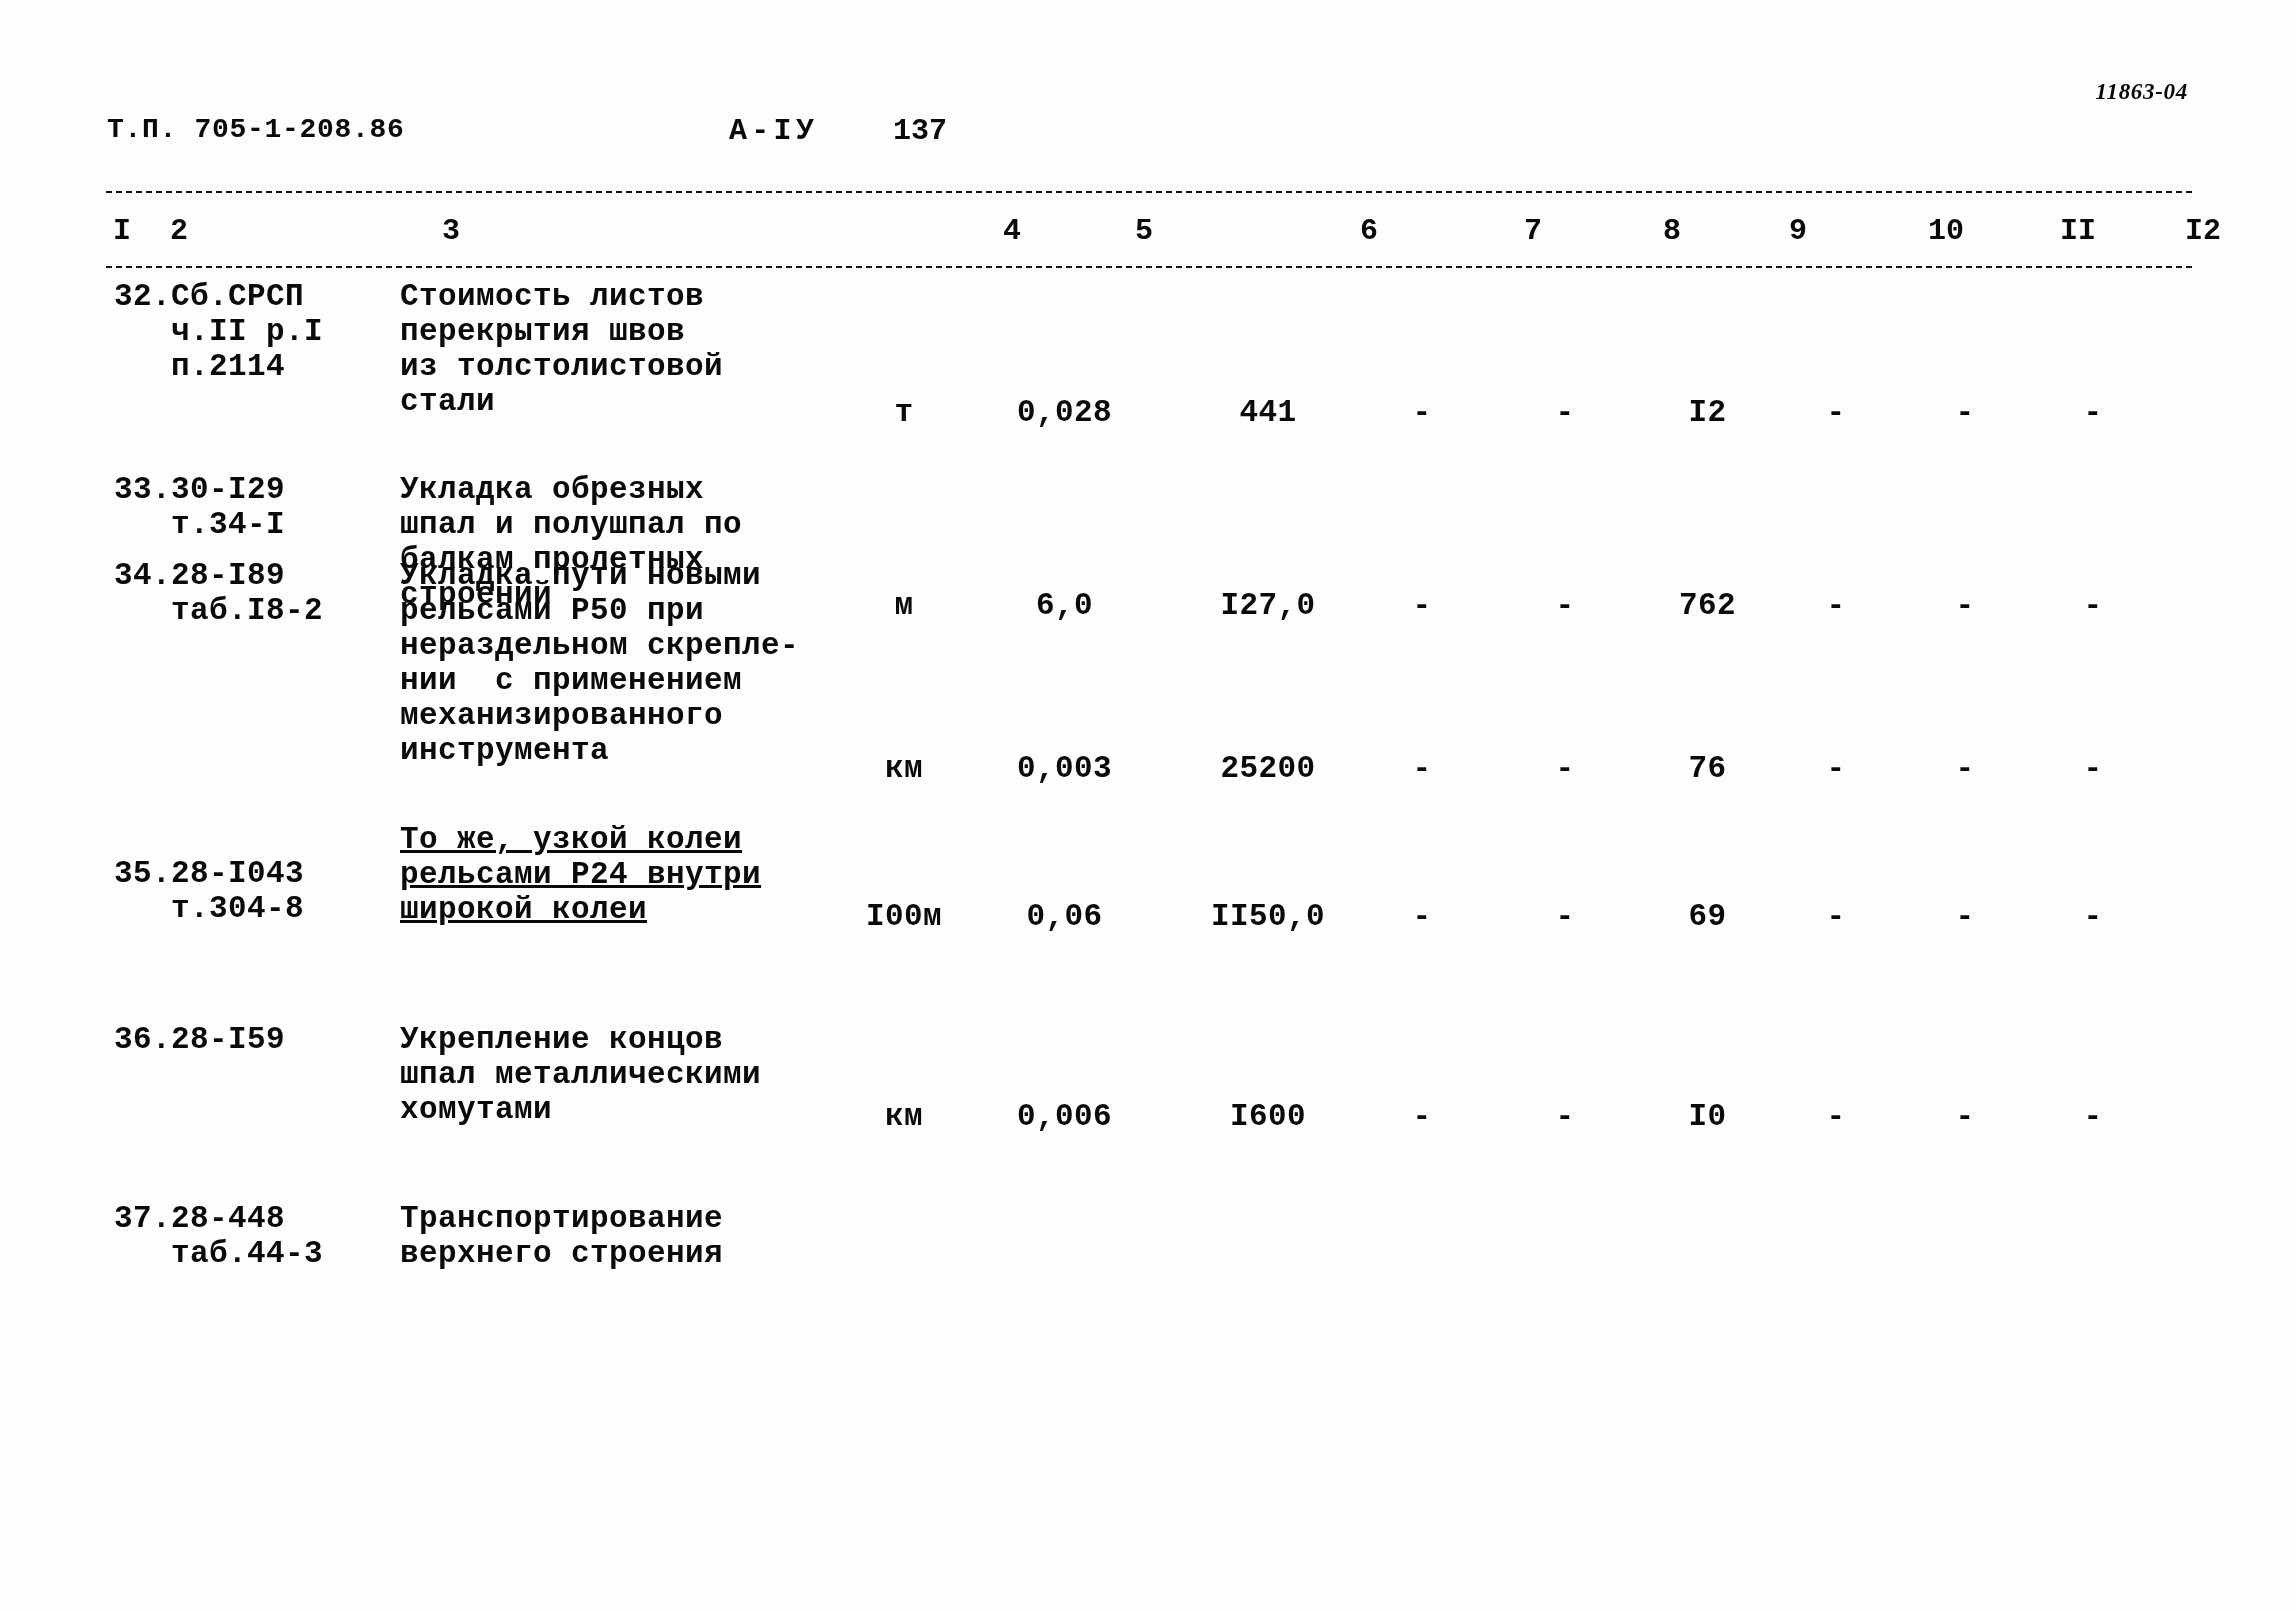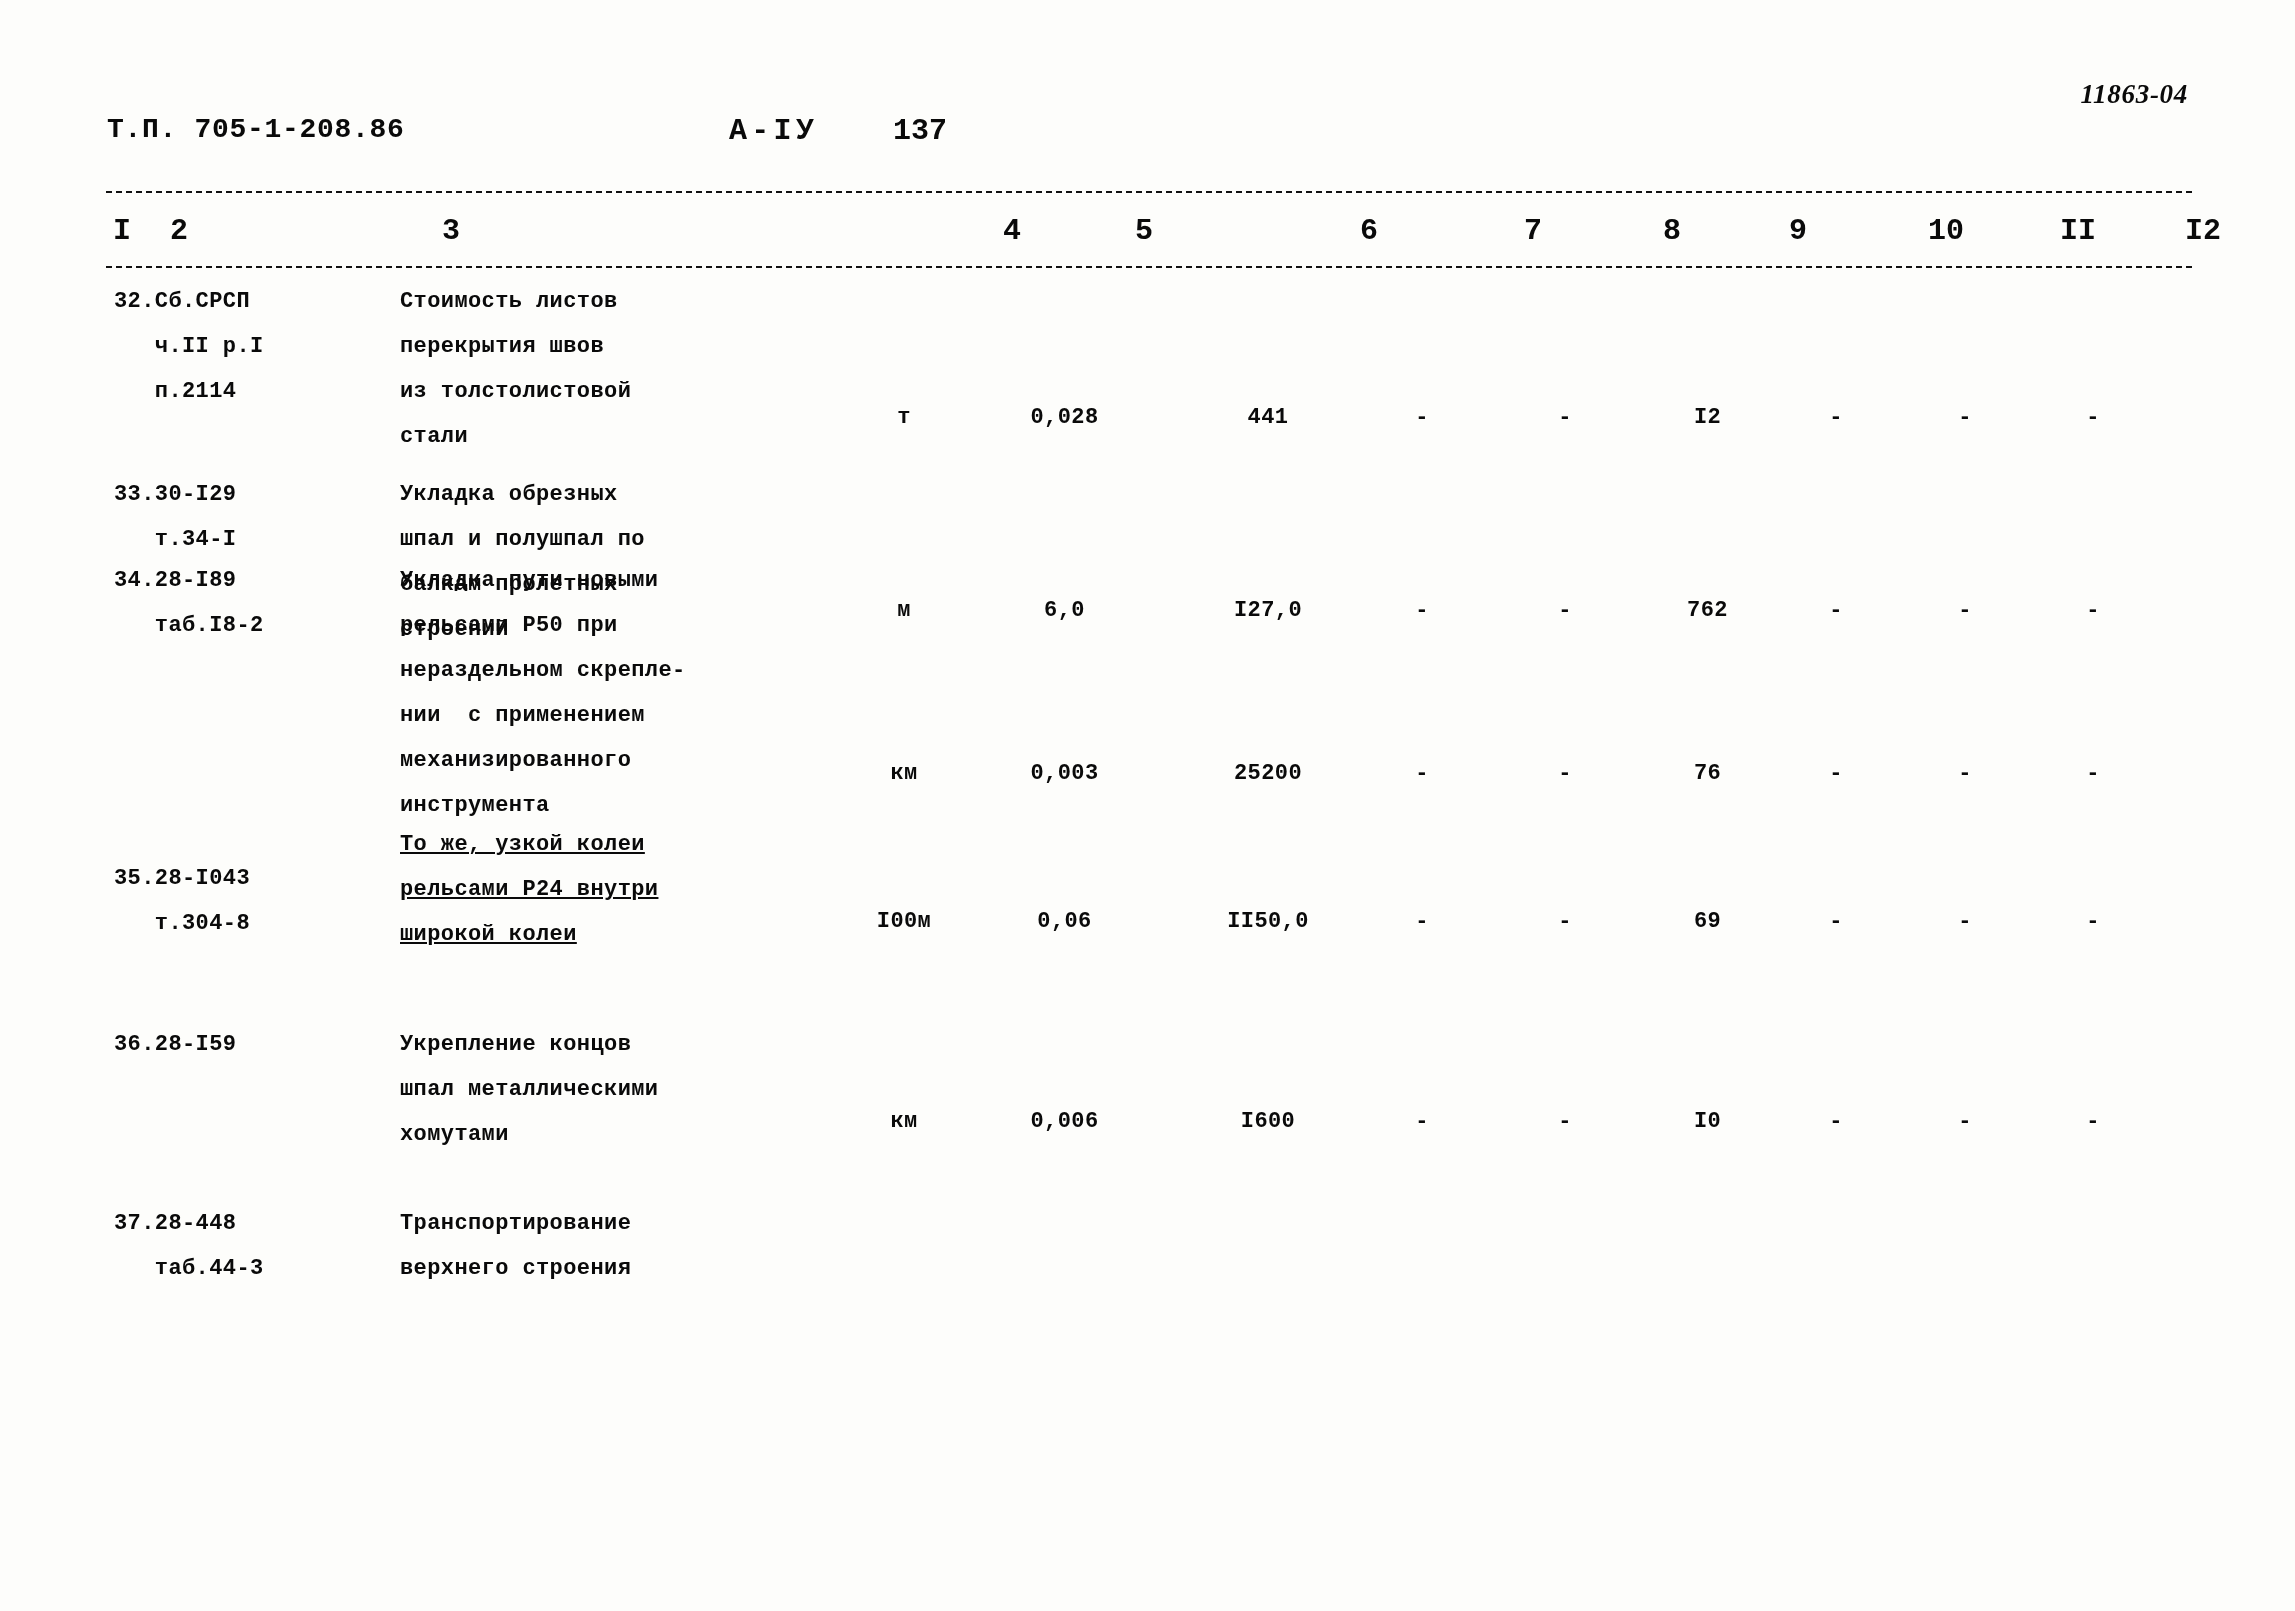--- a/index.html
+++ b/index.html
@@ -45,21 +45,21 @@
     left: 893px;
     top: 114px;
     font-size: 30px;
     font-weight: 700;
     white-space: nowrap;
   }
   .archive-num {
     position: absolute;
     right: 107px;
     top: 79px;
-    font-size: 27px;
+    font-size: 23px;
     font-style: italic;
     font-family: "Liberation Serif", serif;
     font-weight: 600;
     letter-spacing: 0.7px;
     white-space: nowrap;
   }
 
   
   .rule {
     position: absolute;
@@ -92,23 +92,23 @@
     left: 0;
     top: 279px;
     width: 2295px;
   }
   .row {
     position: relative;
     width: 2295px;
   }
   .cellabs {
     position: absolute;
-    font-size: 22px;
-    font-weight: 700;
-    line-height: 45px;
+    font-size: 31px;
+    font-weight: 700;
+    line-height: 35px;
     white-space: pre;
     letter-spacing: 0.4px;
   }
   .c-code {
     left: 114px;
     text-align: left;
   }
   .c-desc {
     left: 400px;
     text-align: left;

